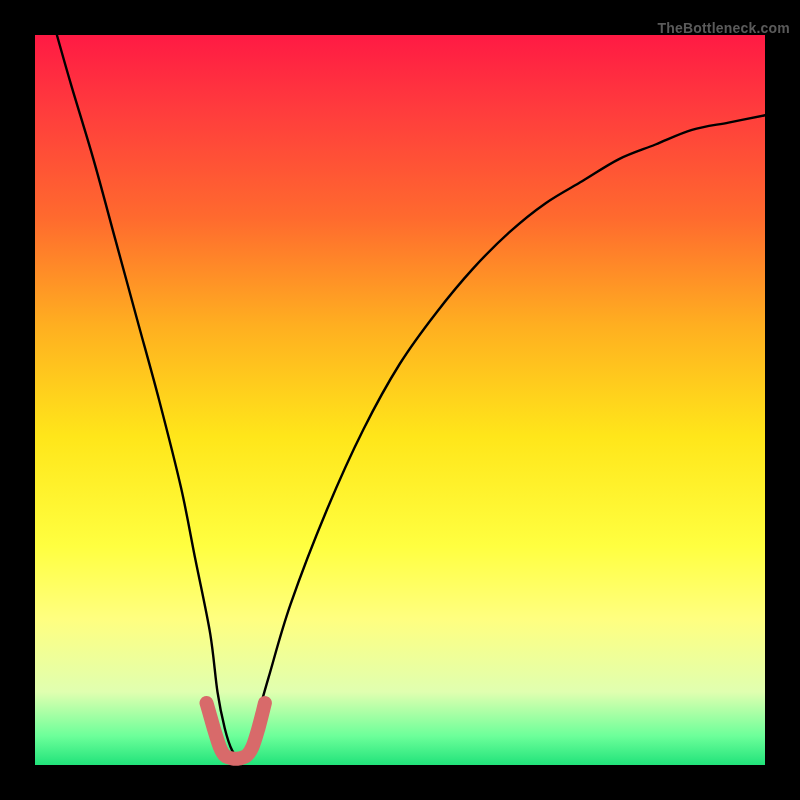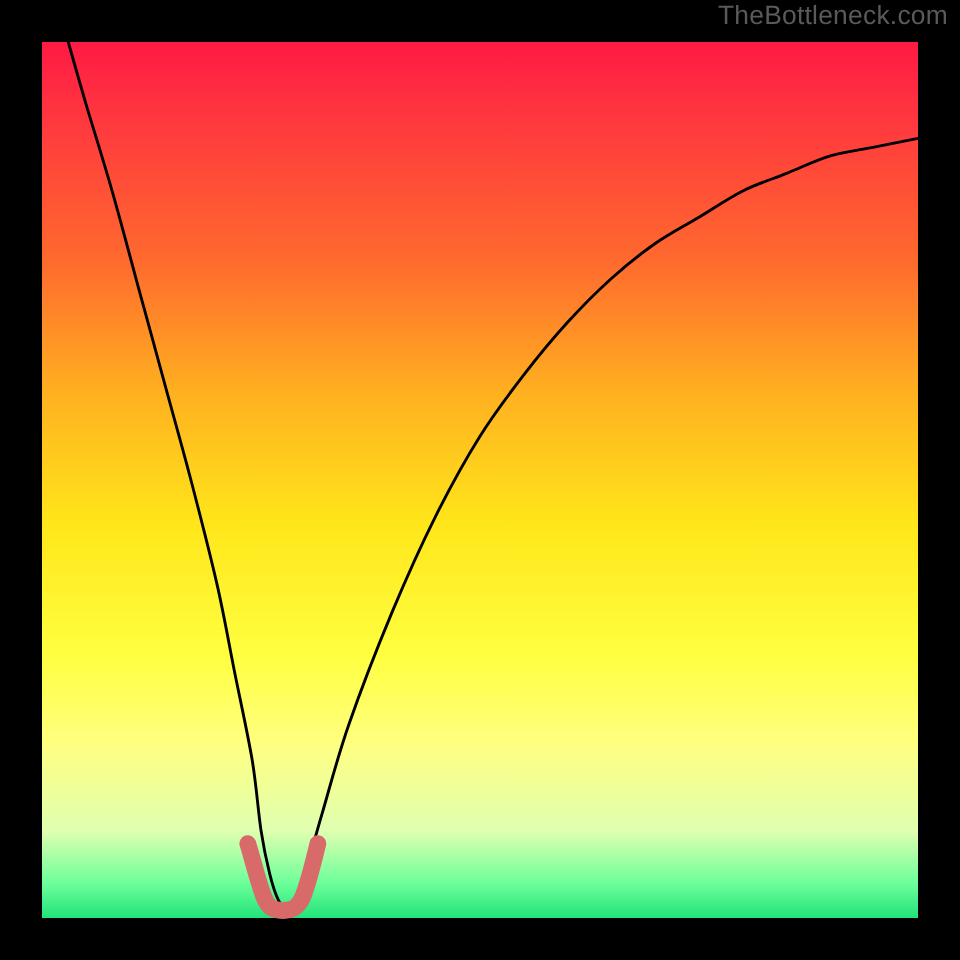--- a/index.html
+++ b/index.html
@@ -25,25 +25,25 @@
       #ffe61a 55%,
       #ffff40 70%,
       #ffff80 80%,
       #e0ffb0 90%,
       #6dff9a 96%,
       #21e37a 100%
     );
   }
   .watermark {
     position: absolute;
-    top: 0;
+    top: 20px;
     right: 10px;
     color: #5a5a5a;
-    font-size: 22px;
-    font-weight: 400;
+    font-size: 14px;
+    font-weight: 700;
     letter-spacing: 0.2px;
   }
   svg.curve {
     position: absolute;
     left: 0;
     top: 0;
     width: 730px;
     height: 730px;
     overflow: visible;
   }

